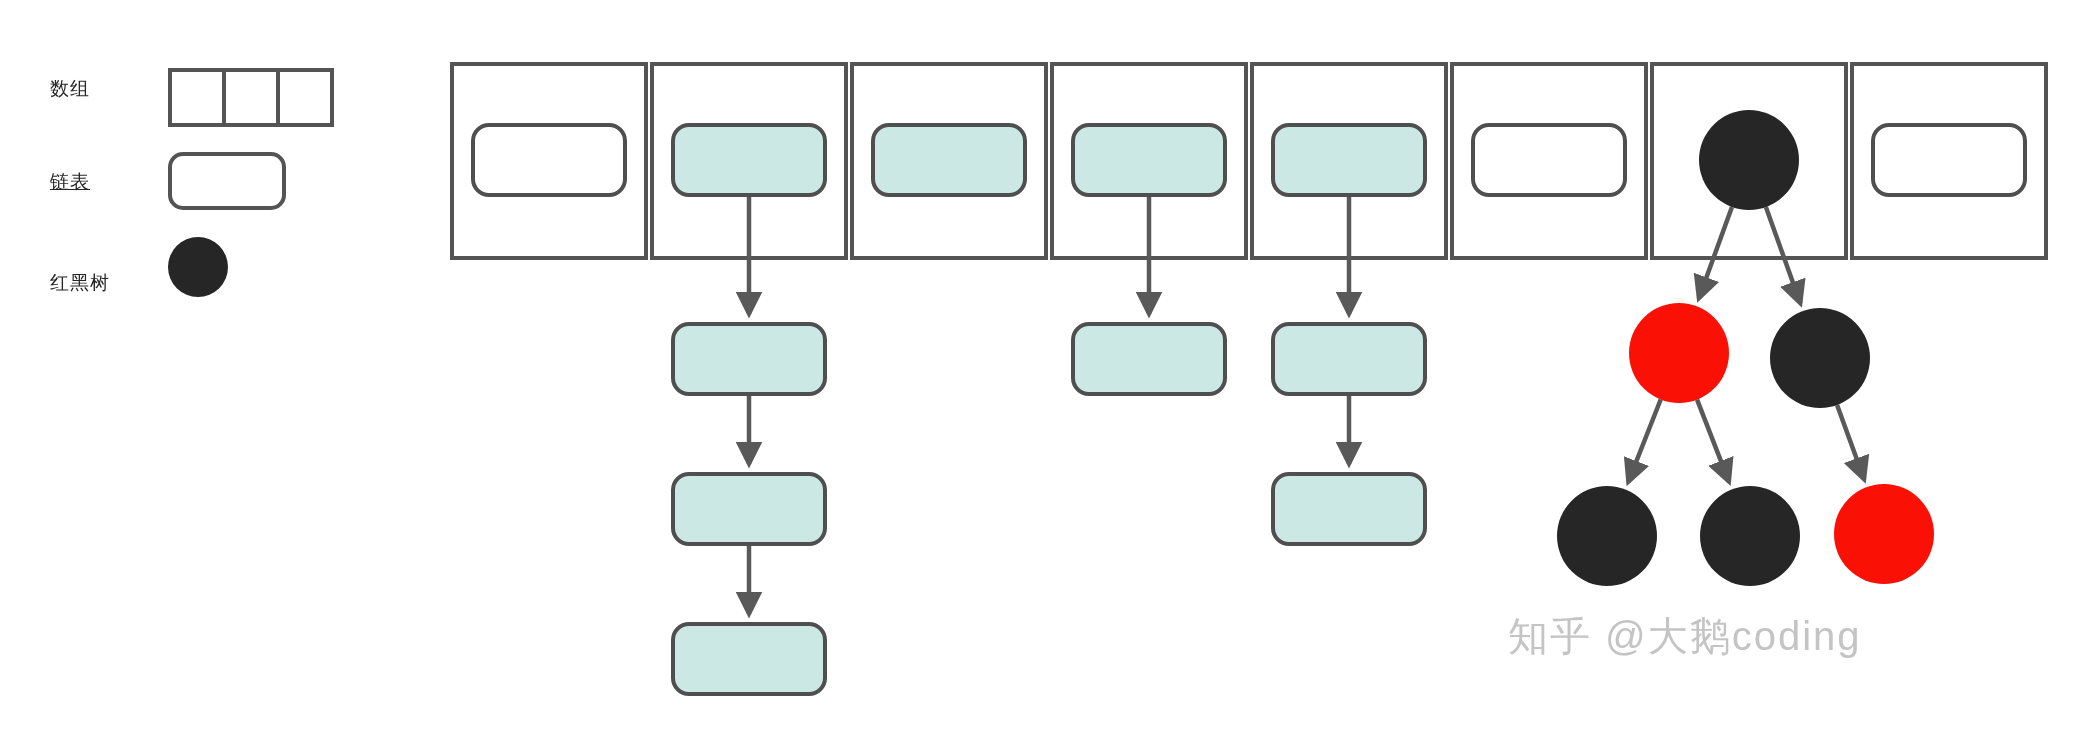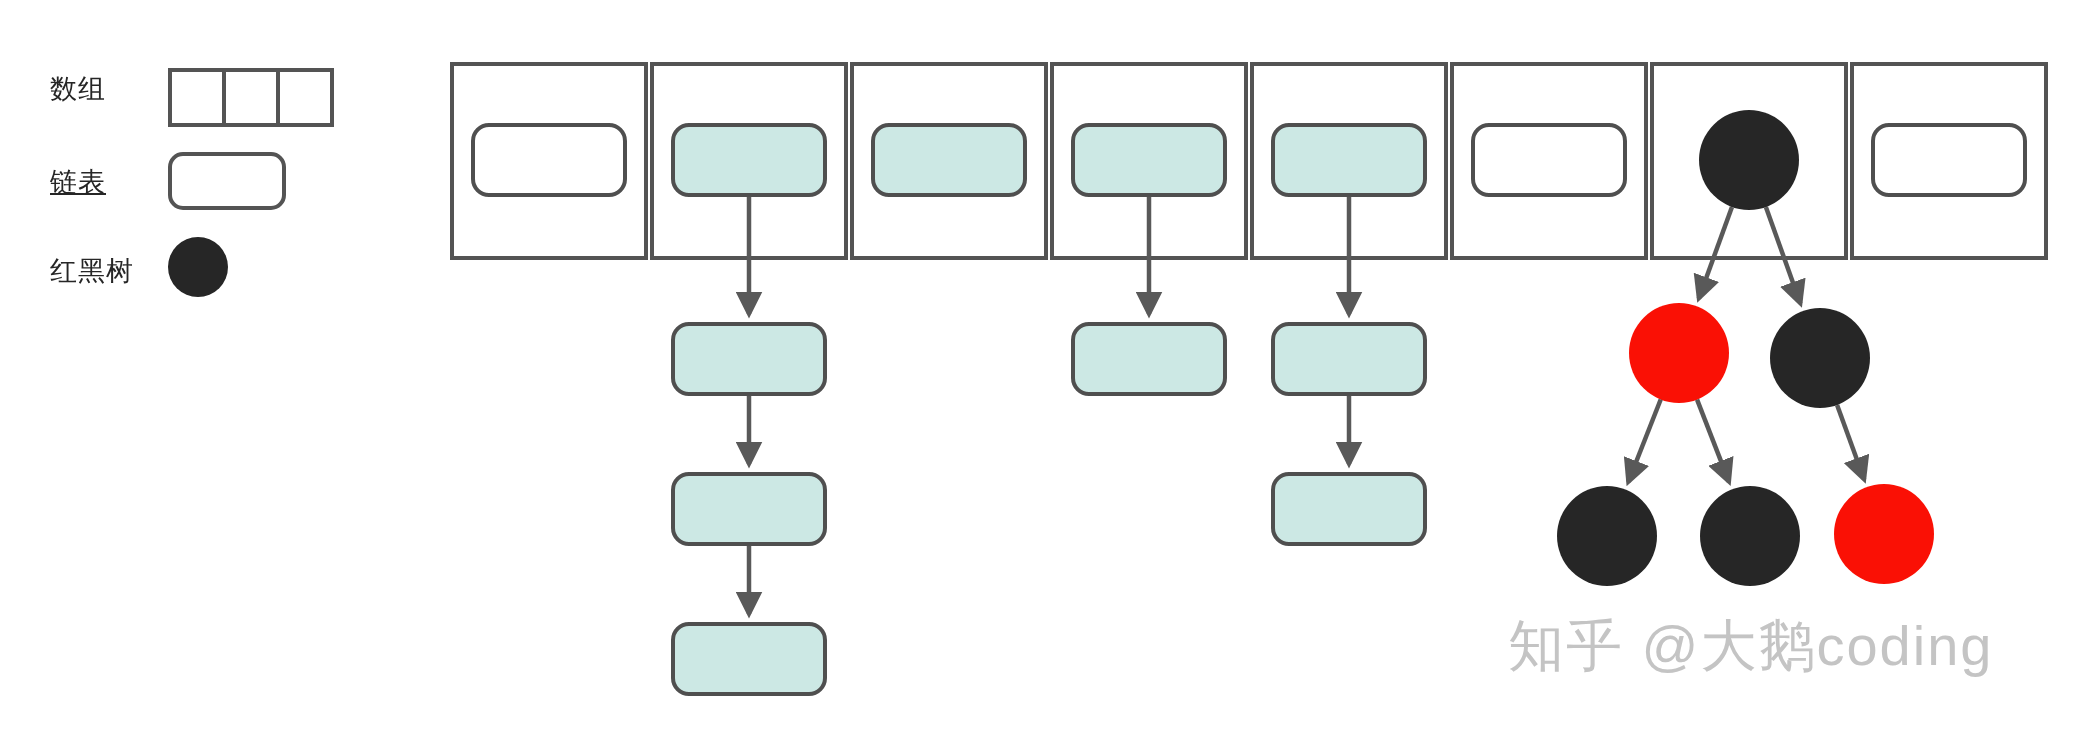--- a/index.html
+++ b/index.html
@@ -8,21 +8,21 @@
     width: 2096px;
     height: 742px;
     background: #ffffff;
     overflow: hidden;
     font-family: "Liberation Sans", "DejaVu Sans", sans-serif;
   }
   
   .legend-label {
     position: absolute;
     left: 50px;
-    font-size: 27px;
+    font-size: 19px;
     line-height: 30px;
     color: #262626;
     letter-spacing: 1px;
     white-space: nowrap;
   }
   .legend-swatch-array { position: absolute; left: 168px; top: 68px; display: flex; }
   .legend-swatch-array .sq {
     width: 58px; height: 59px;
     border: 4px solid #545454;
     box-sizing: border-box;
@@ -60,21 +60,21 @@
   .circle-node {
     position: absolute;
     width: 100px; height: 100px;
     border-radius: 50%;
   }
   #arrow-layer { position: absolute; left: 0; top: 0; pointer-events: none; }
   
   .watermark {
     position: absolute;
     left: 1508px; top: 612px;
-    font-size: 56px;
+    font-size: 40px;
     line-height: 1.2;
     letter-spacing: 2px;
     white-space: nowrap;
   }
 </style>
 </head>
 <body>
 
 <div class="canvas">
 
@@ -82,21 +82,21 @@
     <span class="legend-label" style="top:74px;">数组</span>
     <div class="legend-swatch-array">
       <div class="sq"></div>
       <div class="sq"></div>
       <div class="sq"></div>
     </div>
 
     <span class="legend-label" style="top:167px;text-decoration:underline;">链表</span>
     <div class="legend-swatch-list"></div>
 
-    <span class="legend-label" style="top:256px;">红黑树</span>
+    <span class="legend-label" style="top:268px;">红黑树</span>
     <div class="legend-swatch-tree" style="background: rgb(38, 38, 38);"></div>
   </div>
 
   <div id="diagram-layer">
       <div class="cell" style="left: 450px; top: 62px; border-color: rgb(84, 84, 84);"></div>
       <div class="slot" style="left: 471px; top: 123px; background: rgb(255, 255, 255); border-color: rgb(79, 79, 79);"></div>
       <div class="cell" style="left: 650px; top: 62px; border-color: rgb(84, 84, 84);"></div>
       <div class="slot" style="left: 671px; top: 123px; background: rgb(204, 232, 228); border-color: rgb(79, 79, 79);"></div>
       <div class="slot" style="left: 671px; top: 322px; background: rgb(204, 232, 228); border-color: rgb(79, 79, 79);"></div>
       <div class="slot" style="left: 671px; top: 472px; background: rgb(204, 232, 228); border-color: rgb(79, 79, 79);"></div>

